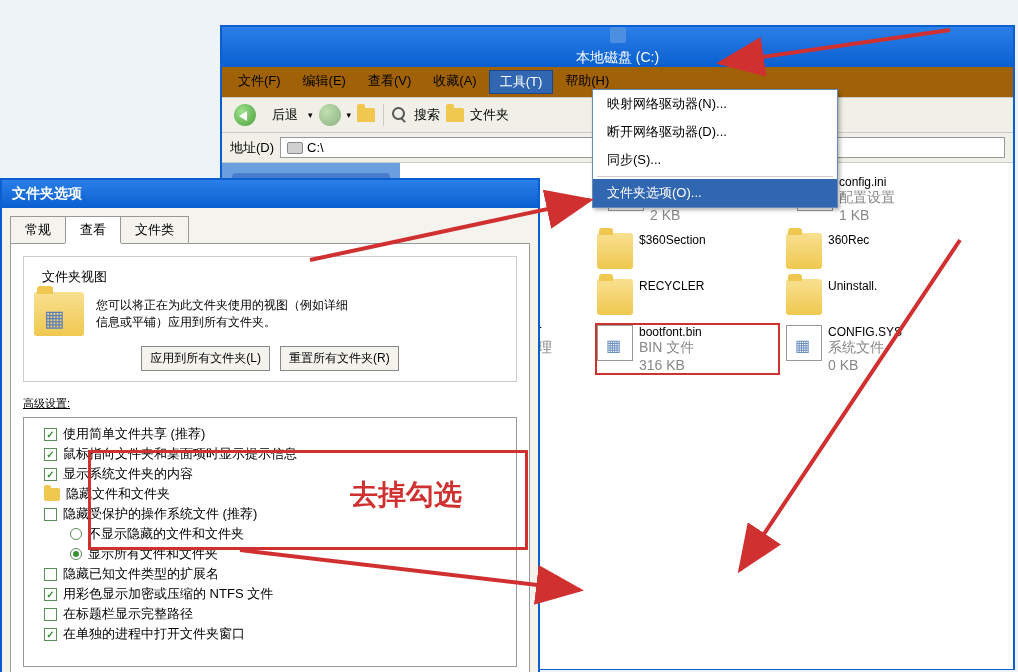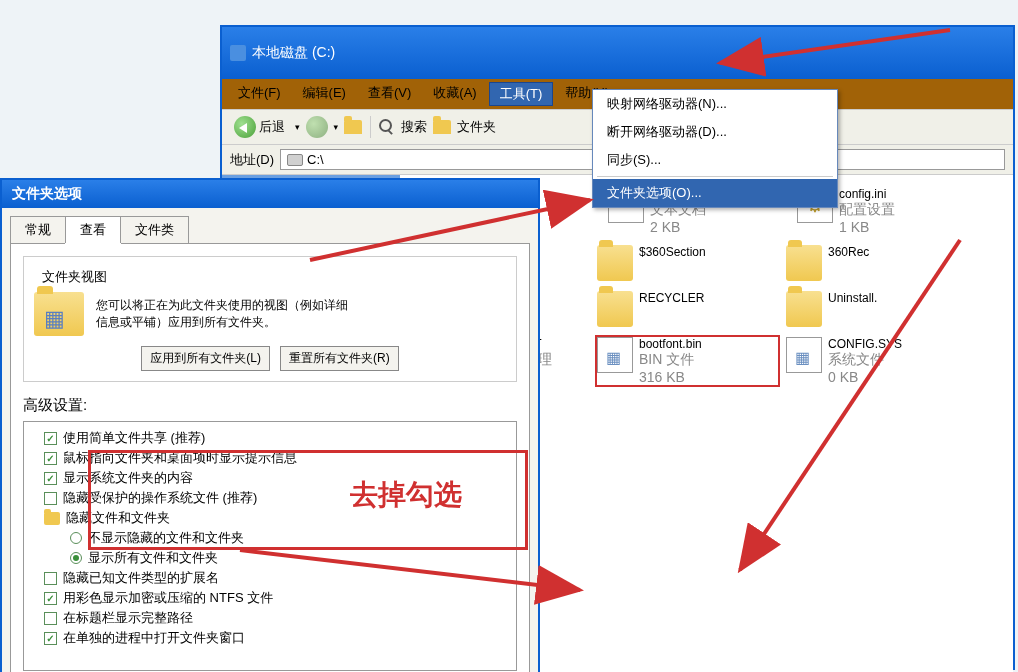--- a/index.html
+++ b/index.html
@@ -1,26 +1,26 @@
 <!DOCTYPE html>
 <html><head>
   <meta charset="utf-8">
   <style>
     * { margin: 0; padding: 0; box-sizing: border-box; font-family: "SimSun", "Microsoft YaHei", sans-serif; }
     body { background: #eef3f7; width: 1018px; height: 672px; position: relative; overflow: hidden; }
     
     
     .explorer { position: absolute; left: 220px; top: 25px; width: 795px; height: 645px; background: #fff; border: 2px solid #0a5fd0; }
-    .explorer-title { background: linear-gradient(#2a7fe8, #0a5fd0); color: #fff; padding: 17px 8px; font-size: 14px; display: flex; align-items: center; gap: 6px; }
+    .explorer-title { background: linear-gradient(#2a7fe8, #0a5fd0); color: #fff; padding: 0 8px; font-size: 14px; display: flex; align-items: center; gap: 6px; flex-direction: column; }
     .explorer-title .icon { width: 16px; height: 16px; background: #4a8fe0; border-radius: 2px; display: inline-block; }
     .menubar { background: #a16207; border-bottom: 1px solid #ccc; padding: 3px 6px; display: flex; gap: 2px; font-size: 13px; }
     .menubar span { padding: 2px 10px; cursor: pointer; }
     .menubar span.active { background: #3166b0; color: #fff; border: 1px solid #1a4690; }
     .toolbar { background: #f0f0e8; border-bottom: 1px solid #ccc; padding: 4px 8px; display: flex; align-items: center; gap: 6px; font-size: 13px; }
-    .toolbar-btn { display: flex; align-items: center; gap: 3px; padding: 2px 4px; }
+    .toolbar-btn { display: flex; align-items: center; gap: 16px; padding: 2px 4px; }
     .back-icon { width: 22px; height: 22px; background: radial-gradient(circle at 35% 35%, #9fe090, #4aa038); border-radius: 50%; position: relative; }
     .back-icon::after { content: ""; position: absolute; left: 5px; top: 7px; border-right: 8px solid #fff; border-top: 5px solid transparent; border-bottom: 5px solid transparent; }
     .small-arrow { font-size: 9px; }
     .sep { width: 1px; height: 22px; background: #ccc; margin: 0 2px; }
     .search-icon { width: 16px; height: 16px; position: relative; }
     .search-icon::before { content: ""; position: absolute; width: 9px; height: 9px; border: 2px solid #555; border-radius: 50%; }
     .search-icon::after { content: ""; position: absolute; width: 2px; height: 6px; background: #555; left: 10px; top: 10px; transform: rotate(-45deg); }
     .folder-icon { width: 18px; height: 14px; background: #f0c850; border-radius: 2px 2px 0 0; position: relative; }
     .folder-icon::before { content: ""; position: absolute; top: -4px; left: 0; width: 8px; height: 5px; background: #f0c850; border-radius: 2px 2px 0 0; }
     .addrbar { background: #f0f0e8; border-bottom: 1px solid #ccc; padding: 4px 8px; display: flex; align-items: center; gap: 6px; font-size: 13px; }
@@ -63,21 +63,21 @@
     .tab-panel { margin: 0 8px 8px 8px; background: #fff; border: 1px solid #999; padding: 12px; height: calc(100% - 70px); }
     .fieldset { border: 1px solid #ccc; padding: 10px; margin-bottom: 14px; }
     .fieldset-label { font-size: 13px; margin: -18px 0 6px 4px; background: #fff; padding: 0 4px; display: inline-block; }
     .fv-row { display: flex; align-items: center; gap: 12px; }
     .fv-icon { width: 50px; height: 44px; background: linear-gradient(#f8e090, #f0c850); border-radius: 3px; position: relative; }
     .fv-icon::before { content: ""; position: absolute; top: -6px; left: 3px; width: 16px; height: 8px; background: #f0c850; border-radius: 3px 3px 0 0; }
     .fv-icon::after { content: "▦"; position: absolute; top: 14px; left: 10px; color: #5a7fc0; font-size: 22px; }
     .fv-text { font-size: 12px; flex: 1; }
     .btn-row { display: flex; gap: 10px; margin-top: 10px; justify-content: center; }
     .btn { padding: 3px 8px; font-size: 12px; background: #f4f3ee; border: 1px solid #888; cursor: pointer; }
-    .adv-label { font-size: 15px; margin-bottom: 6px; }
+    .adv-label { font-size: 11px; margin-bottom: 6px; text-decoration: underline; }
     .tree { border: 1px solid #999; background: #fff; padding: 6px; height: 250px; font-size: 13px; overflow: hidden; }
     .tree-item { display: flex; align-items: center; gap: 6px; padding: 1px 0; padding-left: 14px; }
     .tree-item.sub { padding-left: 40px; }
     .cb { width: 13px; height: 13px; border: 1px solid #5a8f5a; display: flex; align-items: center; justify-content: center; font-size: 10px; color: #3a8f3a; flex-shrink: 0; }
     .cb.chk::after { content: "✓"; font-weight: bold; }
     .rb { width: 12px; height: 12px; border: 1px solid #5a8f5a; border-radius: 50%; flex-shrink: 0; position: relative; }
     .rb.chk::after { content: ""; position: absolute; width: 6px; height: 6px; background: #3a8f3a; border-radius: 50%; top: 2px; left: 2px; }
     .tree-folder { width: 16px; height: 13px; background: #f0c850; border-radius: 2px; flex-shrink: 0; position: relative; }
     .tree-folder::before { content: ""; position: absolute; top: -3px; left: 0; width: 7px; height: 4px; background: #f0c850; border-radius: 2px 2px 0 0; }
     
@@ -256,26 +256,26 @@
         </div>
       <div class="tree-item">
           <span class="cb chk"></span>
           <span>鼠标指向文件夹和桌面项时显示提示信息</span>
         </div>
       <div class="tree-item">
           <span class="cb chk"></span>
           <span>显示系统文件夹的内容</span>
         </div>
       <div class="tree-item">
+          <span class="tree-folder"></span>
+          <span>隐藏文件和文件夹</span>
+        </div>
+      <div class="tree-item">
           <span class="cb"></span>
           <span>隐藏受保护的操作系统文件 (推荐)</span>
-        </div>
-      <div class="tree-item">
-          <span class="tree-folder"></span>
-          <span>隐藏文件和文件夹</span>
         </div>
       <div class="tree-item sub">
           <span class="rb"></span>
           <span>不显示隐藏的文件和文件夹</span>
         </div>
       <div class="tree-item sub">
           <span class="rb chk"></span>
           <span>显示所有文件和文件夹</span>
         </div>
       <div class="tree-item">

